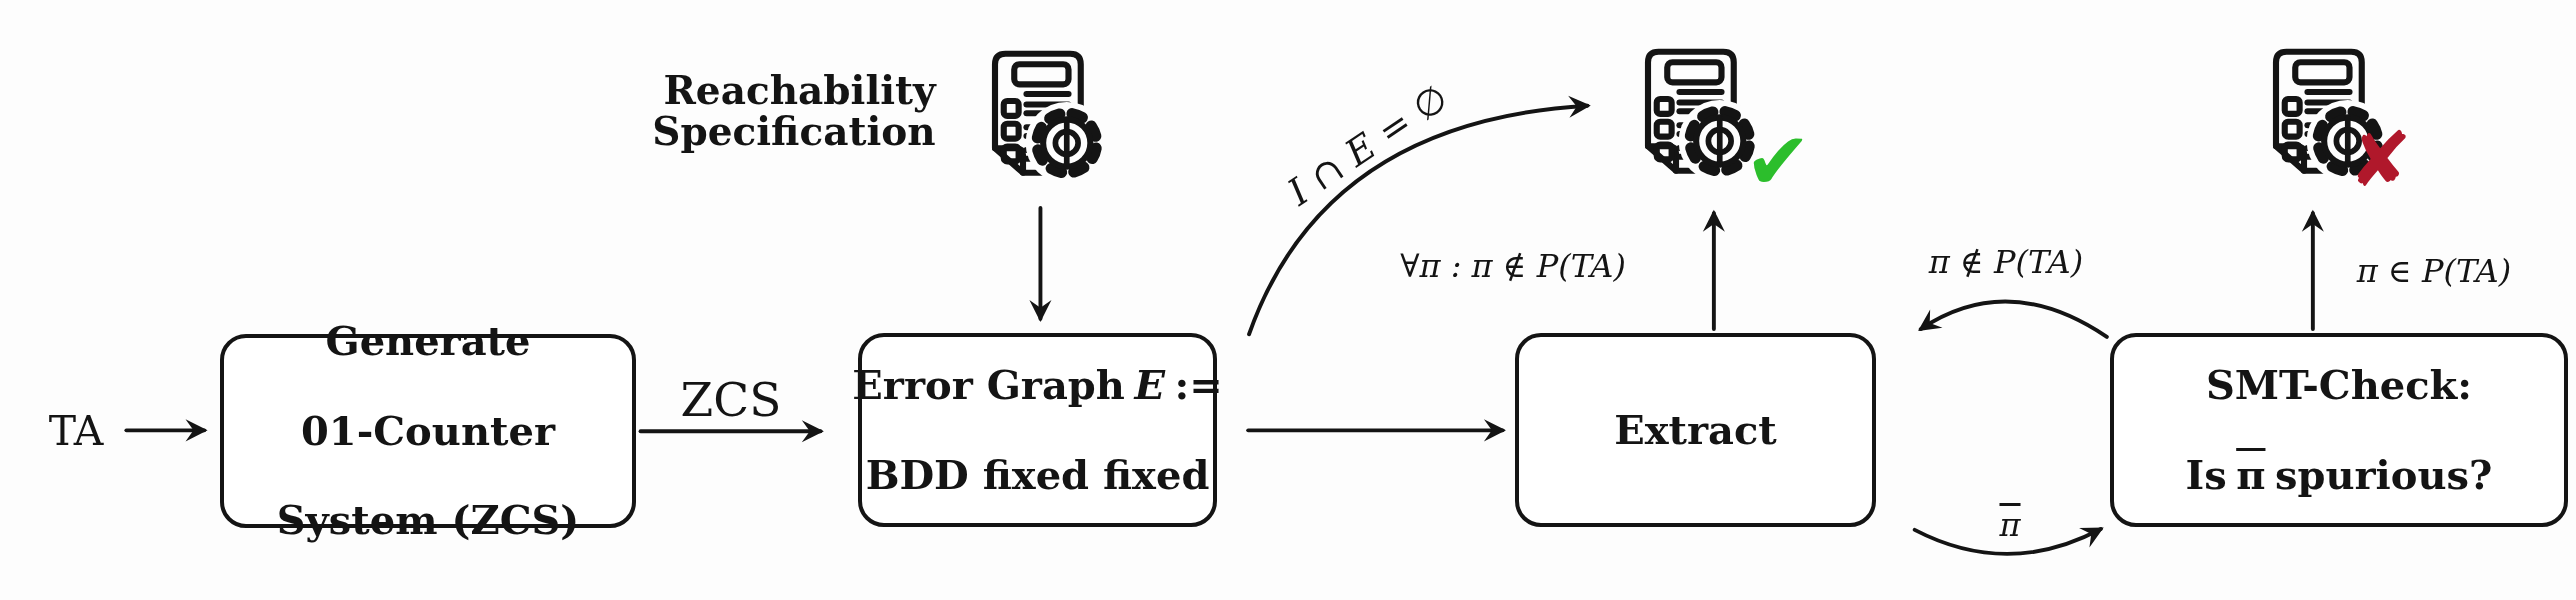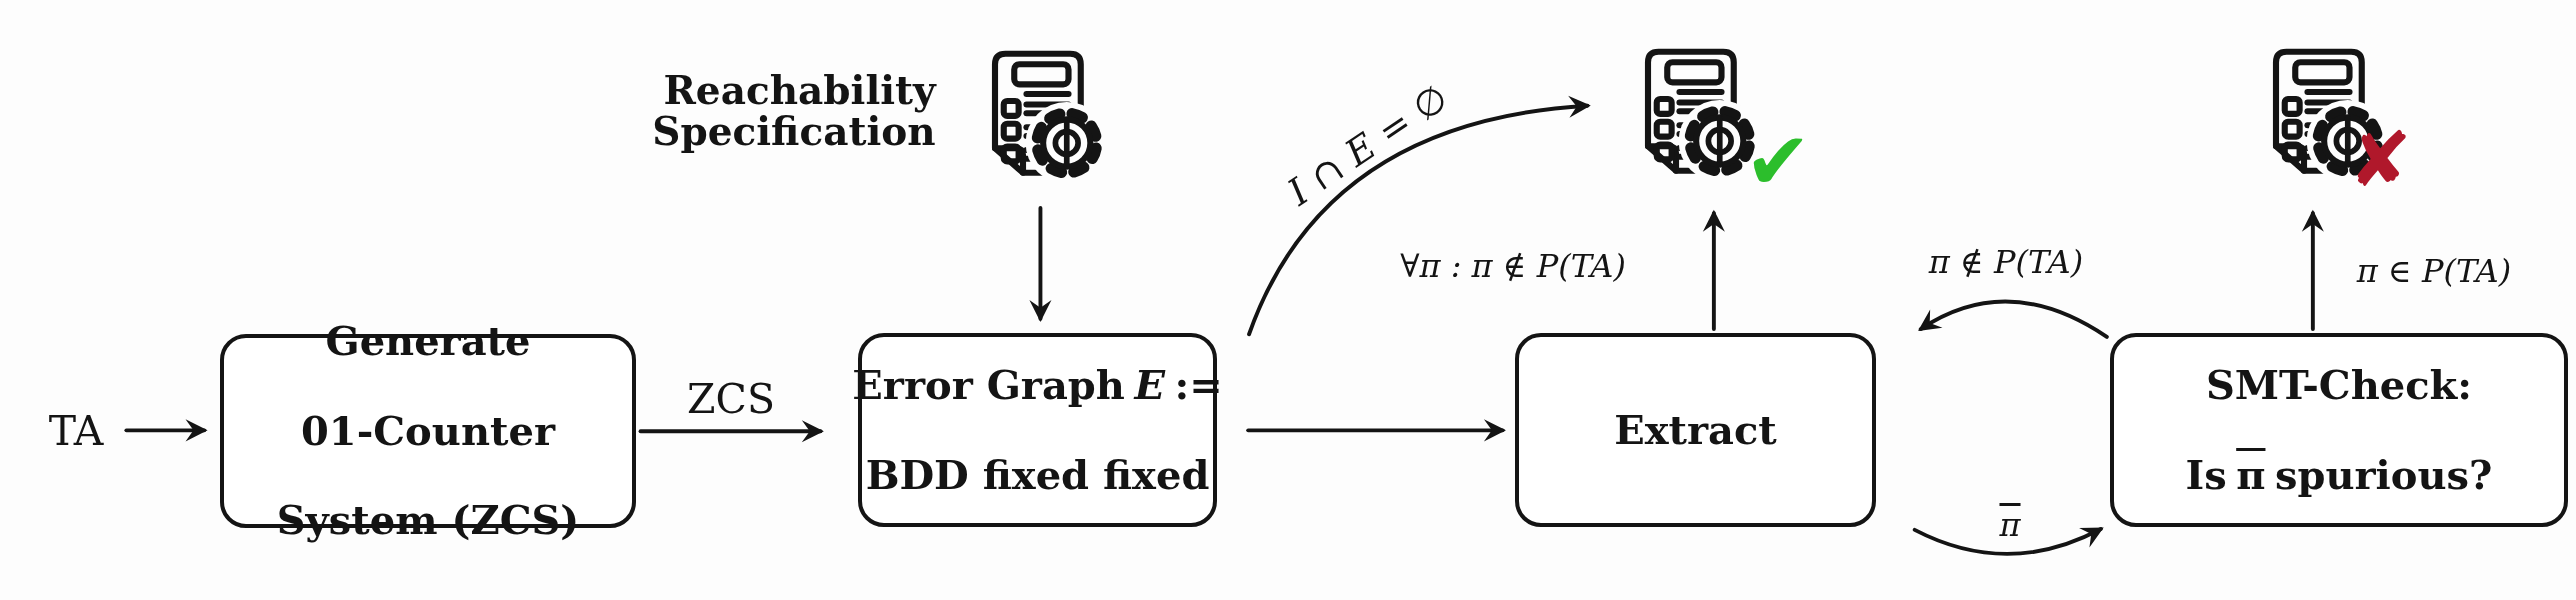--- a/index.html
+++ b/index.html
@@ -10,21 +10,21 @@
         background:#ffffff;display:flex;flex-direction:column;align-items:center;justify-content:center;
         text-align:center;font-weight:bold;font-size:40px;line-height:1.22;gap:41px;}
   .node .ln{white-space:nowrap;}
   .lbl{position:absolute;white-space:nowrap;transform:translate(-50%,-50%);}
   .math{font-style:italic;font-size:32px;}
   .cal{font-style:italic;}
   .bar{text-decoration:overline;text-decoration-thickness:2.6px;}
   .gap-l{margin-left:10.4px;}
   .gap-lr{margin-left:9.5px;margin-right:9.5px;}
   .ta{font-weight:normal;font-size:41px;}
-  .zcs{font-size:41px;}
+  .zcs{font-size:47px;}
   .spec{font-weight:bold;font-size:39px;line-height:1.06;text-align:right;}
   .rot{transform:translate(-50%,-50%) rotate(-34deg);font-size:37px;}
   .mark{position:absolute;transform:translate(-50%,-50%);font-family:"DejaVu Sans",sans-serif;font-weight:bold;}
   .mark.ok{color:#2cbe2c;font-size:80px;}
   .mark.bad{color:#b0182b;font-size:76px;}
   .icon{position:absolute;}
 </style>
 </head>
 <body>
 

